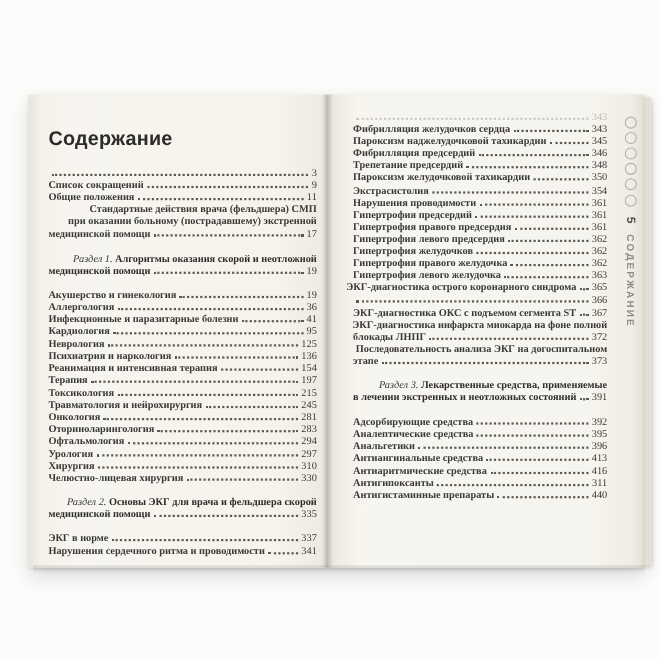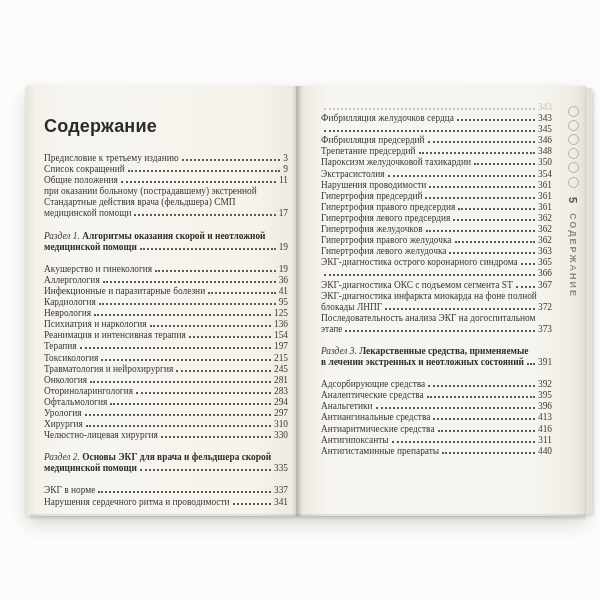--- a/index.html
+++ b/index.html
@@ -39,22 +39,22 @@
   }
   .contents-heading{
     font-family:"Liberation Sans", sans-serif;
     font-weight:bold;font-size:18px;letter-spacing:.2px;
     color:#2c2b27;margin:0 0 16px 0;
   }
   .entries{font-size:9.4px;line-height:11.1px;}
   .entry{margin:0;}
   .entry.gap{margin-top:11px;}
   .entry.faint{opacity:.28;}
-  .row{display:flex;align-items:baseline;}
-  .txt{white-space:nowrap;}
+  .row{display:flex;align-items:baseline;justify-content:flex-end;}
+  .txt{white-space:nowrap;font-weight:bold;}
   .entry.bold .txt{font-weight:bold;color:#2e2d29;}
   .prefix{font-weight:normal;color:#3a3935;font-style:italic;}
   .dots{flex:1;border-bottom:2px dotted #5b5a52;margin:0 3px 2px 3px;min-width:8px;}
   .pnum{white-space:nowrap;color:#3a3935;}
   .entry.bold .pnum{font-weight:normal;}
   
   .edge-tab{
     position:absolute;right:0;top:0;width:26px;height:100%;
     display:flex;flex-direction:column;align-items:center;z-index:4;
   }
@@ -82,45 +82,44 @@
 </style>
 </head>
 <body>
 
 <div class="book">
   <div class="page page-left">
     <h1 class="contents-heading">Содержание</h1>
     <div class="entries">
         <div class="entry">
           <div class="row">
-            <span class="txt">Предисловие к третьему изданию</span>
             <span class="dots"></span>
             <span class="pnum">3</span>
           </div>
         </div>
         <div class="entry">
           <div class="row">
             <span class="txt">Список сокращений</span>
             <span class="dots"></span>
             <span class="pnum">9</span>
           </div>
         </div>
         <div class="entry">
           <div class="row">
             <span class="txt">Общие положения</span>
             <span class="dots"></span>
             <span class="pnum">11</span>
           </div>
         </div>
         <div class="entry">
           <div class="row">
+            <span class="txt">Стандартные действия врача (фельдшера) СМП</span>
+          </div>
+          <div class="row">
             <span class="txt">при оказании больному (пострадавшему) экстренной</span>
-          </div>
-          <div class="row">
-            <span class="txt">Стандартные действия врача (фельдшера) СМП</span>
           </div>
           <div class="row">
             <span class="txt">медицинской помощи</span>
             <span class="dots"></span>
             <span class="pnum">17</span>
           </div>
         </div>
         <div class="entry gap bold">
           <div class="row">
             <span class="txt"><span class="prefix">Раздел 1. </span>Алгоритмы оказания скорой и неотложной</span>
@@ -281,20 +280,21 @@
         </div>
         <div class="entry">
           <div class="row">
             <span class="txt">Фибрилляция желудочков сердца</span>
             <span class="dots"></span>
             <span class="pnum">343</span>
           </div>
         </div>
         <div class="entry">
           <div class="row">
+            <span class="txt">Пароксизм наджелудочковой тахикардии</span>
             <span class="dots"></span>
             <span class="pnum">345</span>
           </div>
         </div>
         <div class="entry">
           <div class="row">
             <span class="txt">Фибрилляция предсердий</span>
             <span class="dots"></span>
             <span class="pnum">346</span>
           </div>

